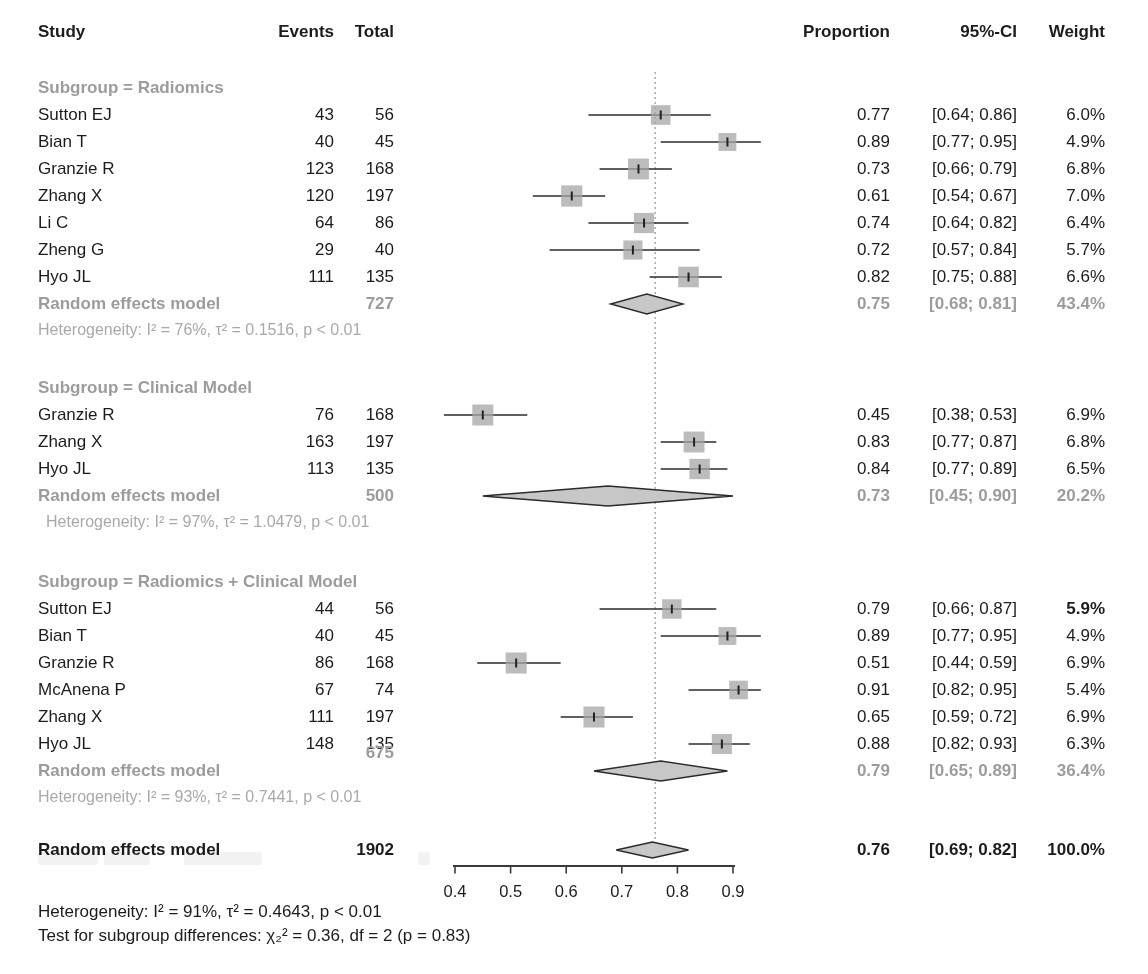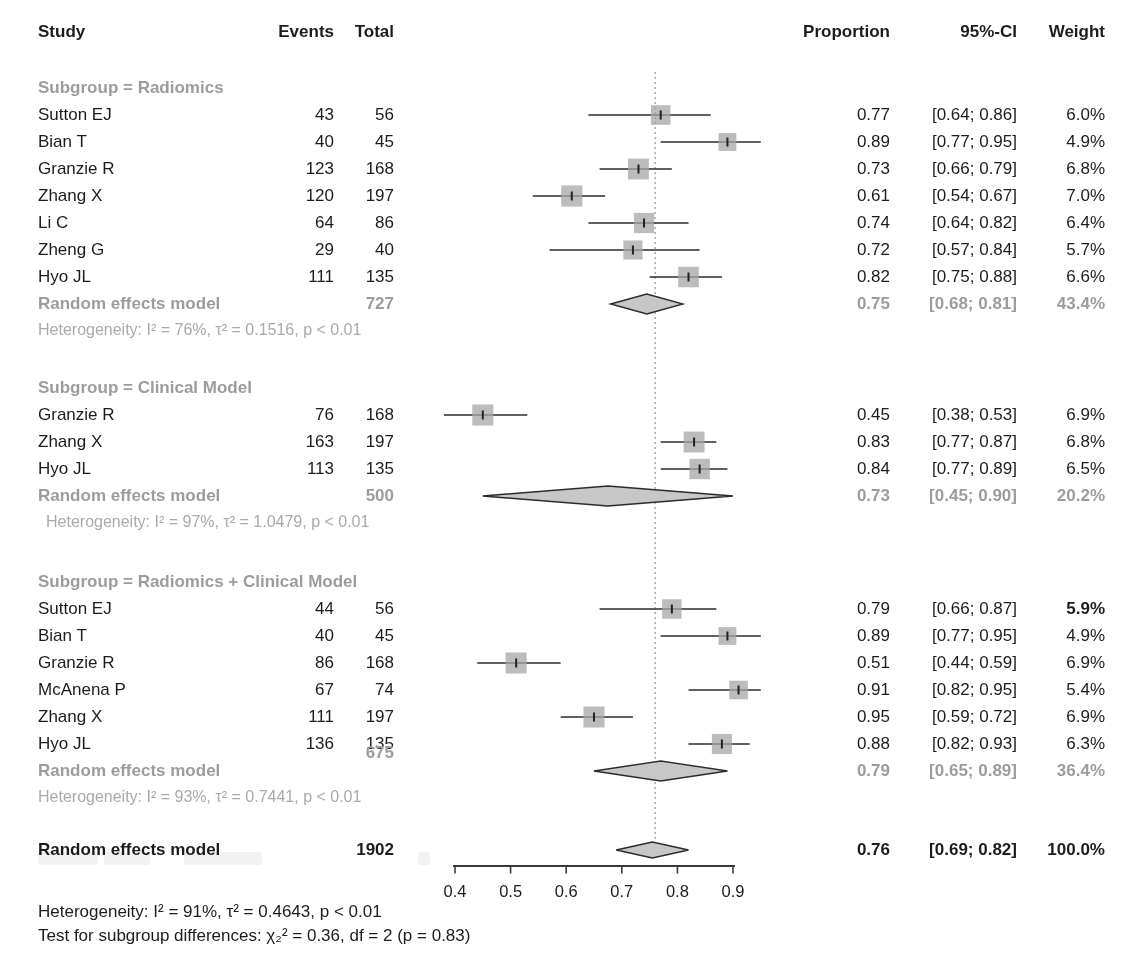--- a/index.html
+++ b/index.html
@@ -197,25 +197,25 @@
       <div class="cell right" style="top: 650px; right: 43px;">6.9%</div>
       <div class="cell " style="top: 677px; left: 38px;">McAnena P</div>
       <div class="cell right" style="top: 677px; right: 814px;">67</div>
       <div class="cell right" style="top: 677px; right: 754px;">74</div>
       <div class="cell right" style="top: 677px; right: 258px;">0.91</div>
       <div class="cell right" style="top: 677px; right: 131px;">[0.82; 0.95]</div>
       <div class="cell right" style="top: 677px; right: 43px;">5.4%</div>
       <div class="cell " style="top: 704px; left: 38px;">Zhang X</div>
       <div class="cell right" style="top: 704px; right: 814px;">111</div>
       <div class="cell right" style="top: 704px; right: 754px;">197</div>
-      <div class="cell right" style="top: 704px; right: 258px;">0.95</div>
+      <div class="cell right" style="top: 704px; right: 258px;">0.65</div>
       <div class="cell right" style="top: 704px; right: 131px;">[0.59; 0.72]</div>
       <div class="cell right" style="top: 704px; right: 43px;">6.9%</div>
       <div class="cell " style="top: 731px; left: 38px;">Hyo JL</div>
-      <div class="cell right" style="top: 731px; right: 814px;">136</div>
+      <div class="cell right" style="top: 731px; right: 814px;">148</div>
       <div class="cell right" style="top: 731px; right: 754px;">135</div>
       <div class="cell right" style="top: 731px; right: 258px;">0.88</div>
       <div class="cell right" style="top: 731px; right: 131px;">[0.82; 0.93]</div>
       <div class="cell right" style="top: 731px; right: 43px;">6.3%</div>
       <div class="cell bold gray" style="top: 758px; left: 38px;">Random effects model</div>
       <div class="cell bold gray right" style="top: 740px; right: 754px;">675</div>
       <div class="cell bold gray right" style="top: 758px; right: 258px;">0.79</div>
       <div class="cell bold gray right" style="top: 758px; right: 131px;">[0.65; 0.89]</div>
       <div class="cell bold gray right" style="top: 758px; right: 43px;">36.4%</div>
       <div class="cell hetline" style="top: 784px; left: 38px;">Heterogeneity: I² = 93%, τ² = 0.7441, p &lt; 0.01</div>

